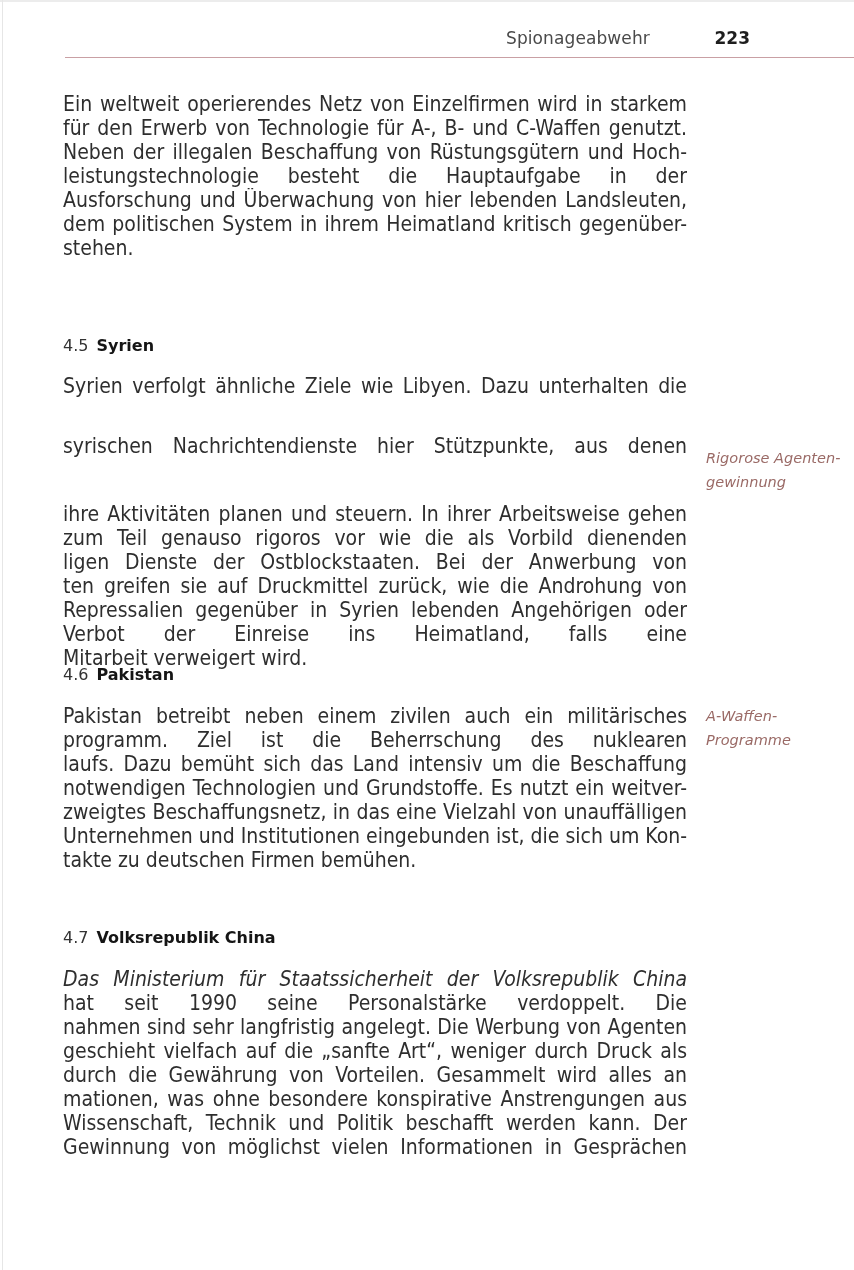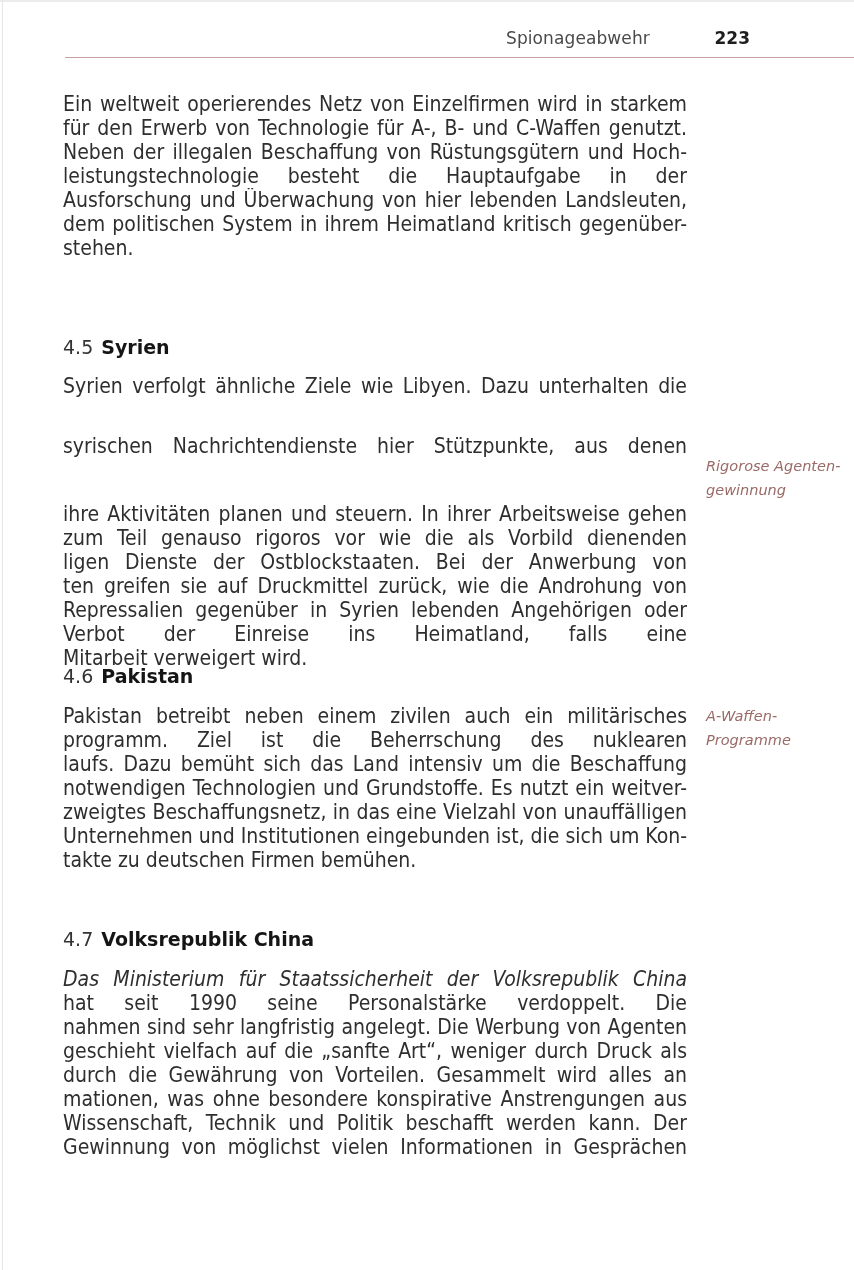--- a/index.html
+++ b/index.html
@@ -32,21 +32,21 @@
       position: absolute; left: 63px; width: 624px;
       font-size: 21px; line-height: 24px; color: #2e2e2e;
       font-family: "DejaVu Sans Condensed", "DejaVu Sans", sans-serif;
       font-stretch: condensed;
     }
     .line {
       display: block; white-space: nowrap; text-align: justify; text-align-last: justify; height: 24px;
     }
     .line.last { text-align-last: left; }
     .section-heading {
-      position: absolute; left: 63px; font-size: 19px; color: #222;
+      position: absolute; left: 63px; font-size: 16px; color: #222;
       font-family: "DejaVu Sans", sans-serif;
     }
     .section-heading .num { margin-right: 8px; font-weight: normal; color: #333; }
     .section-heading .title { font-weight: bold; color: #151515; }
     .margin-note {
       position: absolute; left: 706px; width: 148px;
       font-size: 14.5px; line-height: 24px; font-style: italic; color: #9a6a66;
       font-family: "DejaVu Sans", sans-serif;
       white-space: nowrap;
     }
@@ -80,21 +80,21 @@
   <span class="line" style="white-space: normal; overflow: hidden;">Syrien verfolgt ähnliche Ziele wie Libyen. Dazu unterhalten die</span>
   <span class="line" style="white-space: normal; overflow: hidden; margin-top: 36px;">syrischen Nachrichtendienste hier Stützpunkte, aus denen heraus sie</span>
   <span class="line" style="white-space: normal; overflow: hidden; margin-top: 44px;">ihre Aktivitäten planen und steuern. In ihrer Arbeitsweise gehen sie</span>
   <span class="line" style="white-space: normal; overflow: hidden;">zum Teil genauso rigoros vor wie die als Vorbild dienenden ehema</span>
   <span class="line" style="white-space: normal; overflow: hidden;">ligen Dienste der Ostblockstaaten. Bei der Anwerbung von Informan-</span>
   <span class="line" style="white-space: normal; overflow: hidden;">ten greifen sie auf Druckmittel zurück, wie die Androhung von</span>
   <span class="line" style="white-space: normal; overflow: hidden;">Repressalien gegenüber in Syrien lebenden Angehörigen oder das</span>
   <span class="line" style="white-space: normal; overflow: hidden;">Verbot der Einreise ins Heimatland, falls eine nachrichtendienstliche</span>
   <span class="line last" style="white-space: normal; overflow: hidden;">Mitarbeit verweigert wird.</span>
 </div>
-<div class="margin-note" style="top:446px;margin-top:8px;">
+<div class="margin-note" style="top:446px;">
   <div>Rigorose Agenten-</div>
   <div>gewinnung</div>
 </div>
 
 <div class="section-heading" style="top:665px;">
   <span class="num">4.6</span><span class="title">Pakistan</span>
 </div>
 <div class="body-col" style="top:704px;">
   <span class="line" style="white-space: normal; overflow: hidden;">Pakistan betreibt neben einem zivilen auch ein militärisches Nuklear-</span>
   <span class="line" style="white-space: normal; overflow: hidden;">programm. Ziel ist die Beherrschung des nuklearen Brennstoffkreis-</span>

